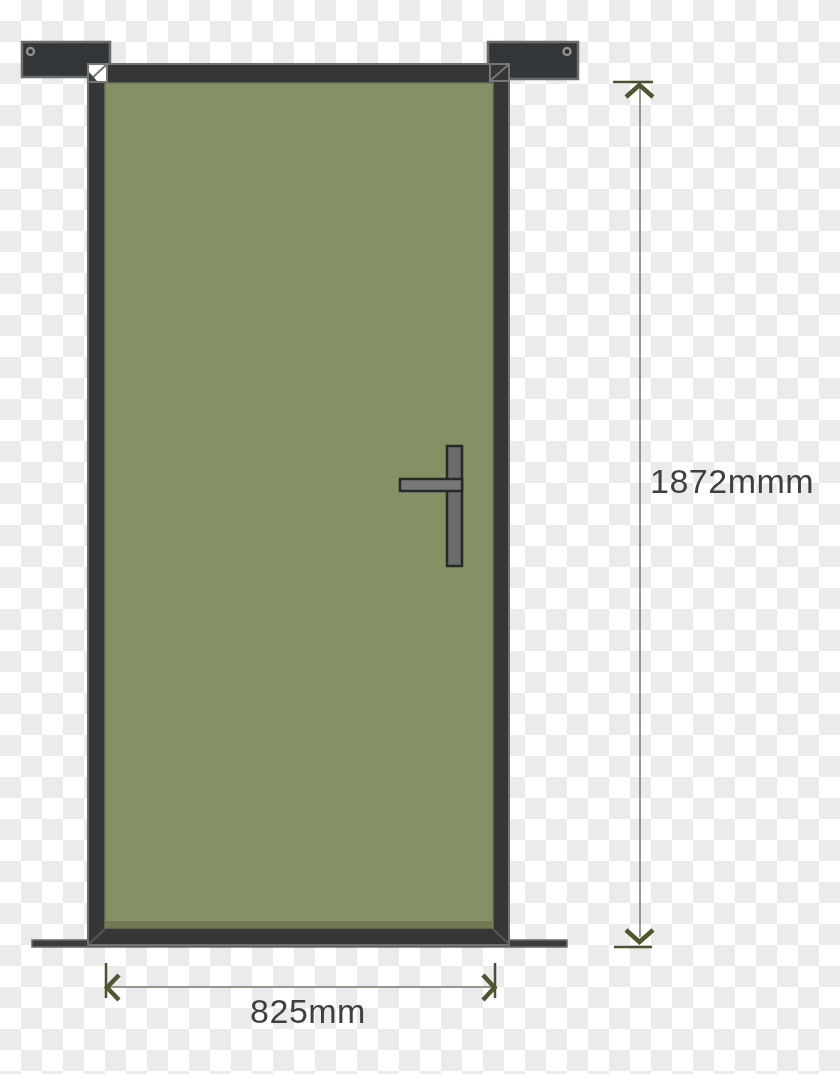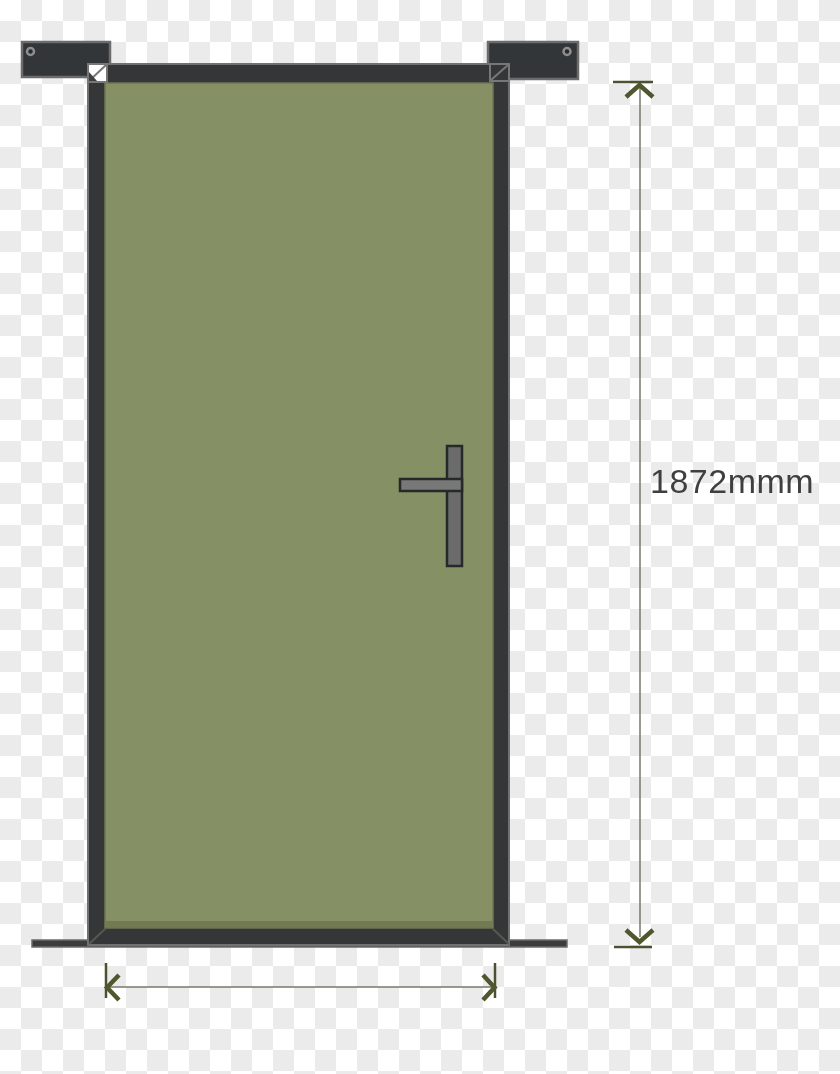--- a/index.html
+++ b/index.html
@@ -79,14 +79,15 @@
       <line x1="108" y1="987" x2="492" y2="987" stroke="#75786a" stroke-width="1.5"></line>
       <line x1="106" y1="963" x2="106" y2="998" stroke="#4c5130" stroke-width="2.5"></line>
       <polyline points="119,975 107,987.5 119,1000" fill="none" stroke="#51562f" stroke-width="4.5"></polyline>
       <line x1="495" y1="963" x2="495" y2="998" stroke="#4c5130" stroke-width="2.5"></line>
       <polyline points="483,975 494.5,987.5 483,1000" fill="none" stroke="#51562f" stroke-width="4.5"></polyline>
     </g>
   </svg>
 
   <div class="dim-label height">1872mmm</div>
 
+  <div class="dim-label width">825mm</div>
 
 </div>
 
 </body></html>

